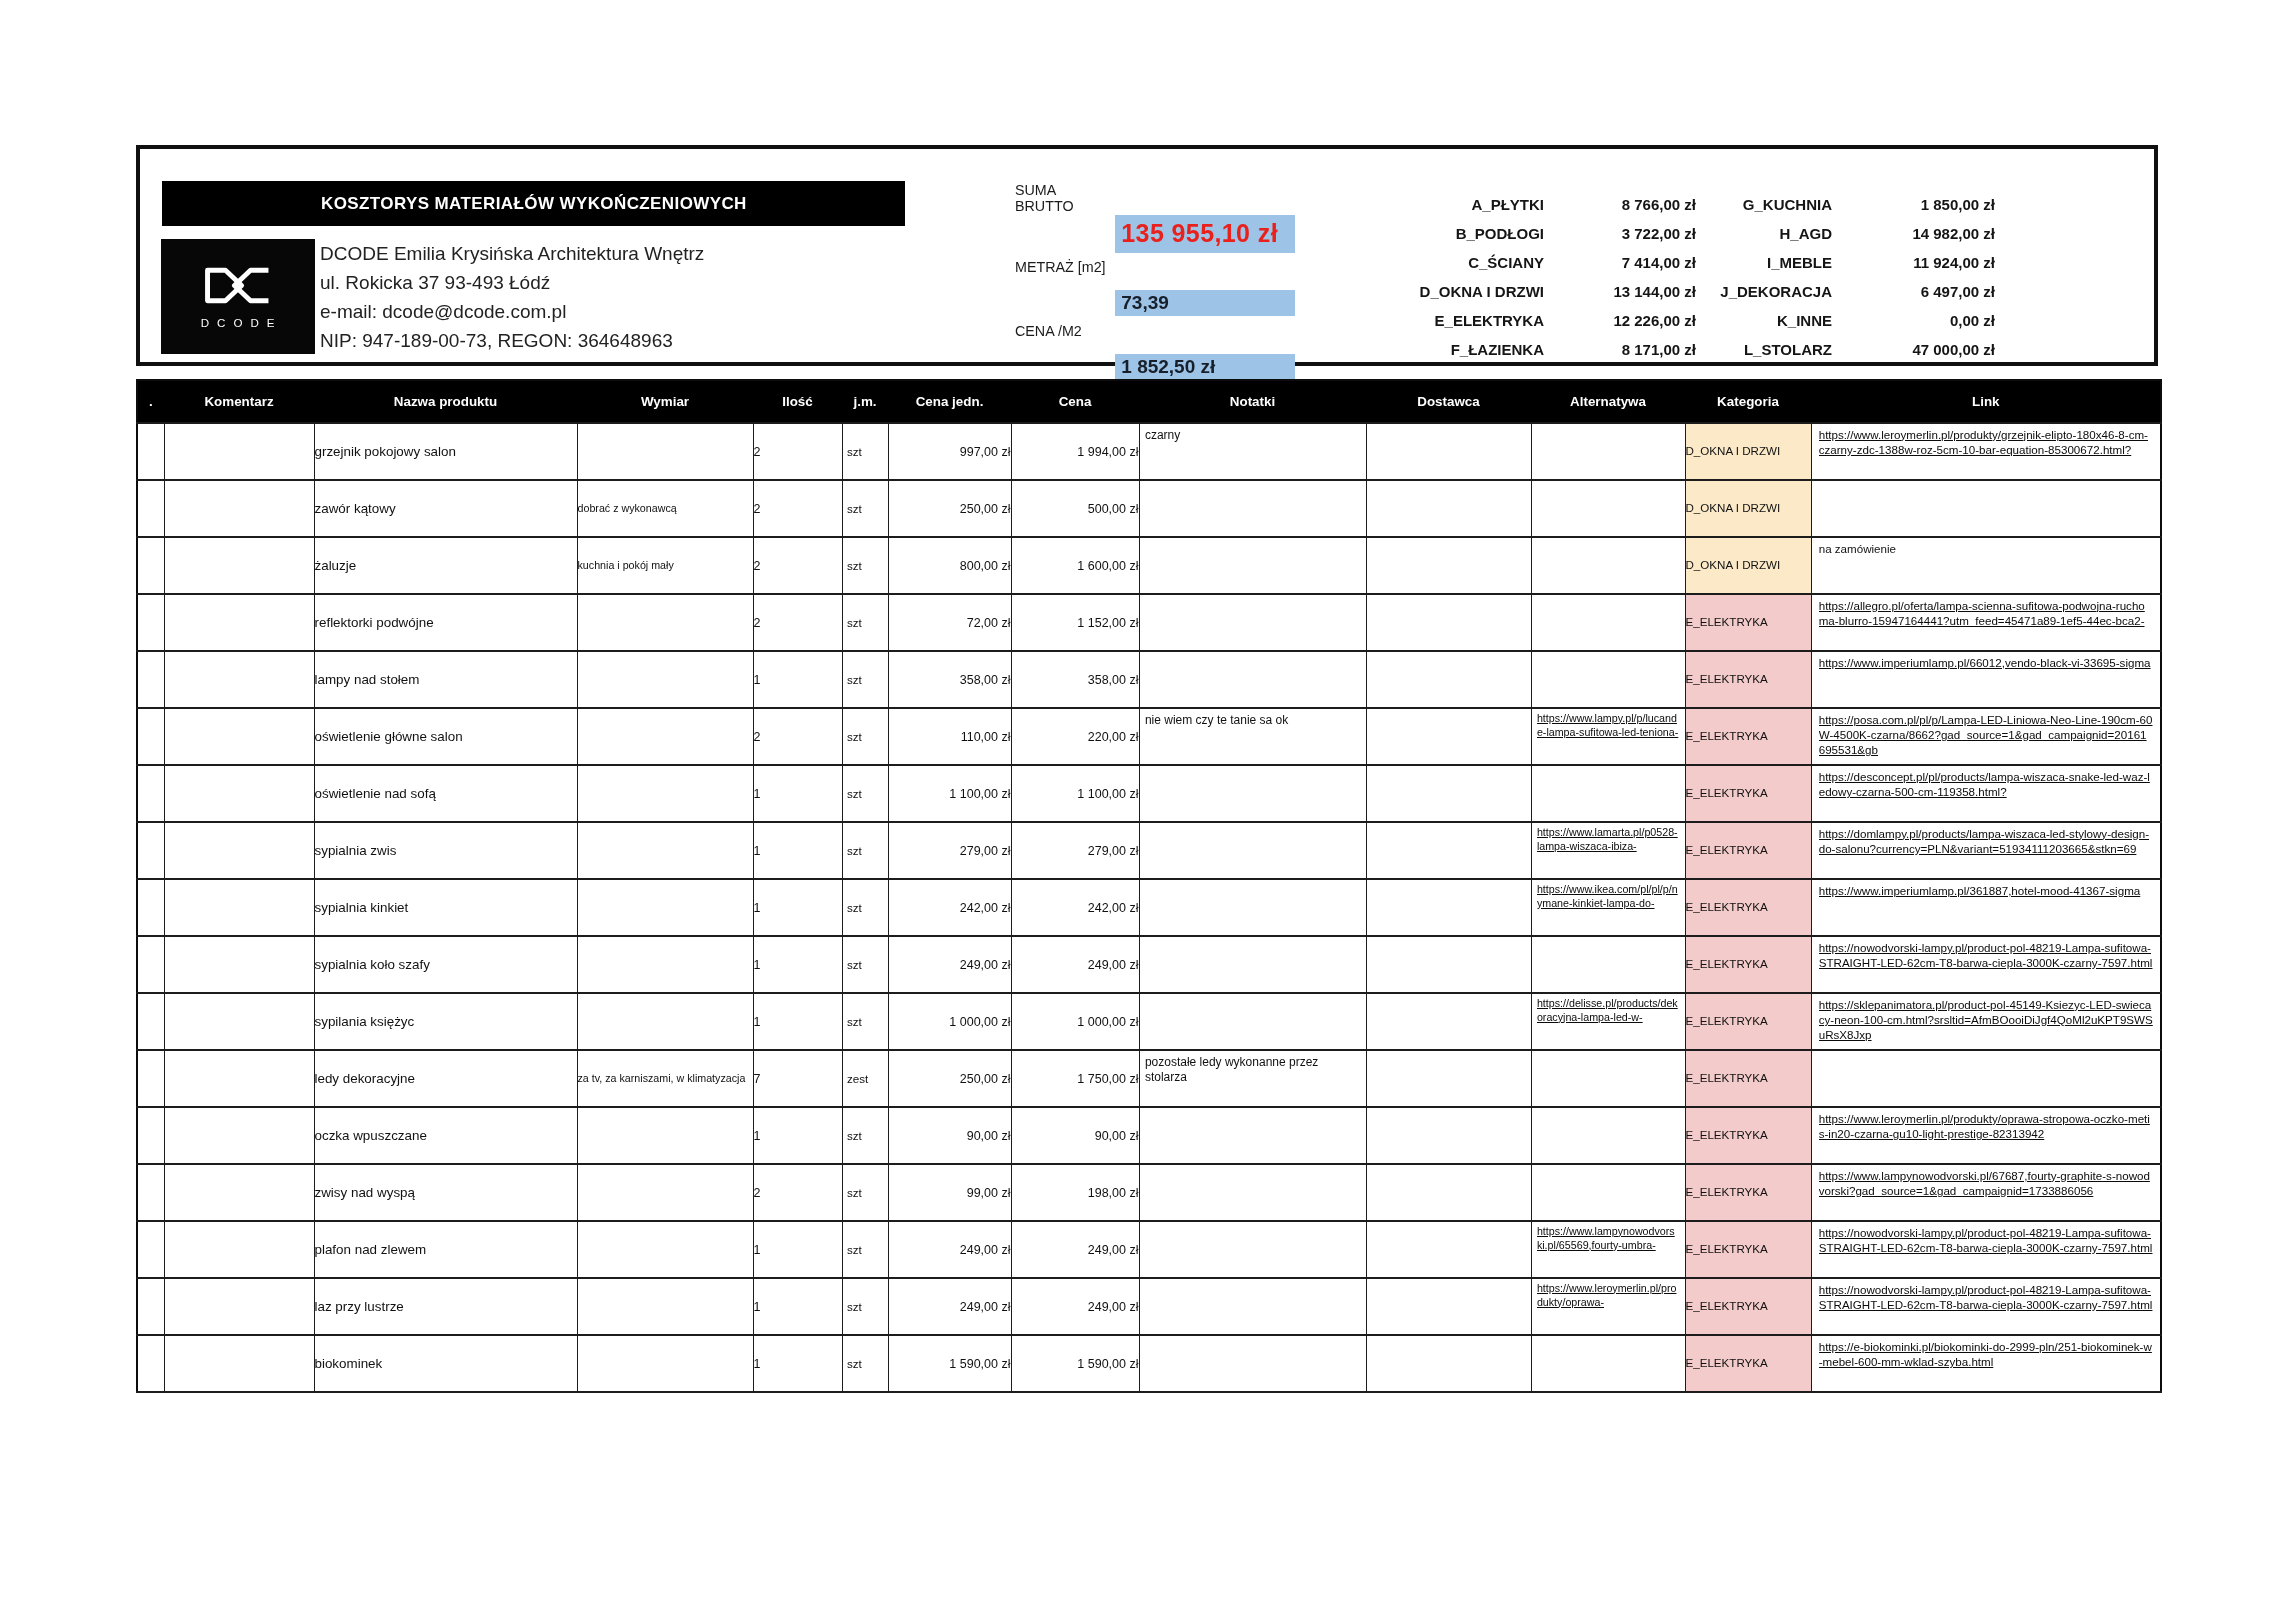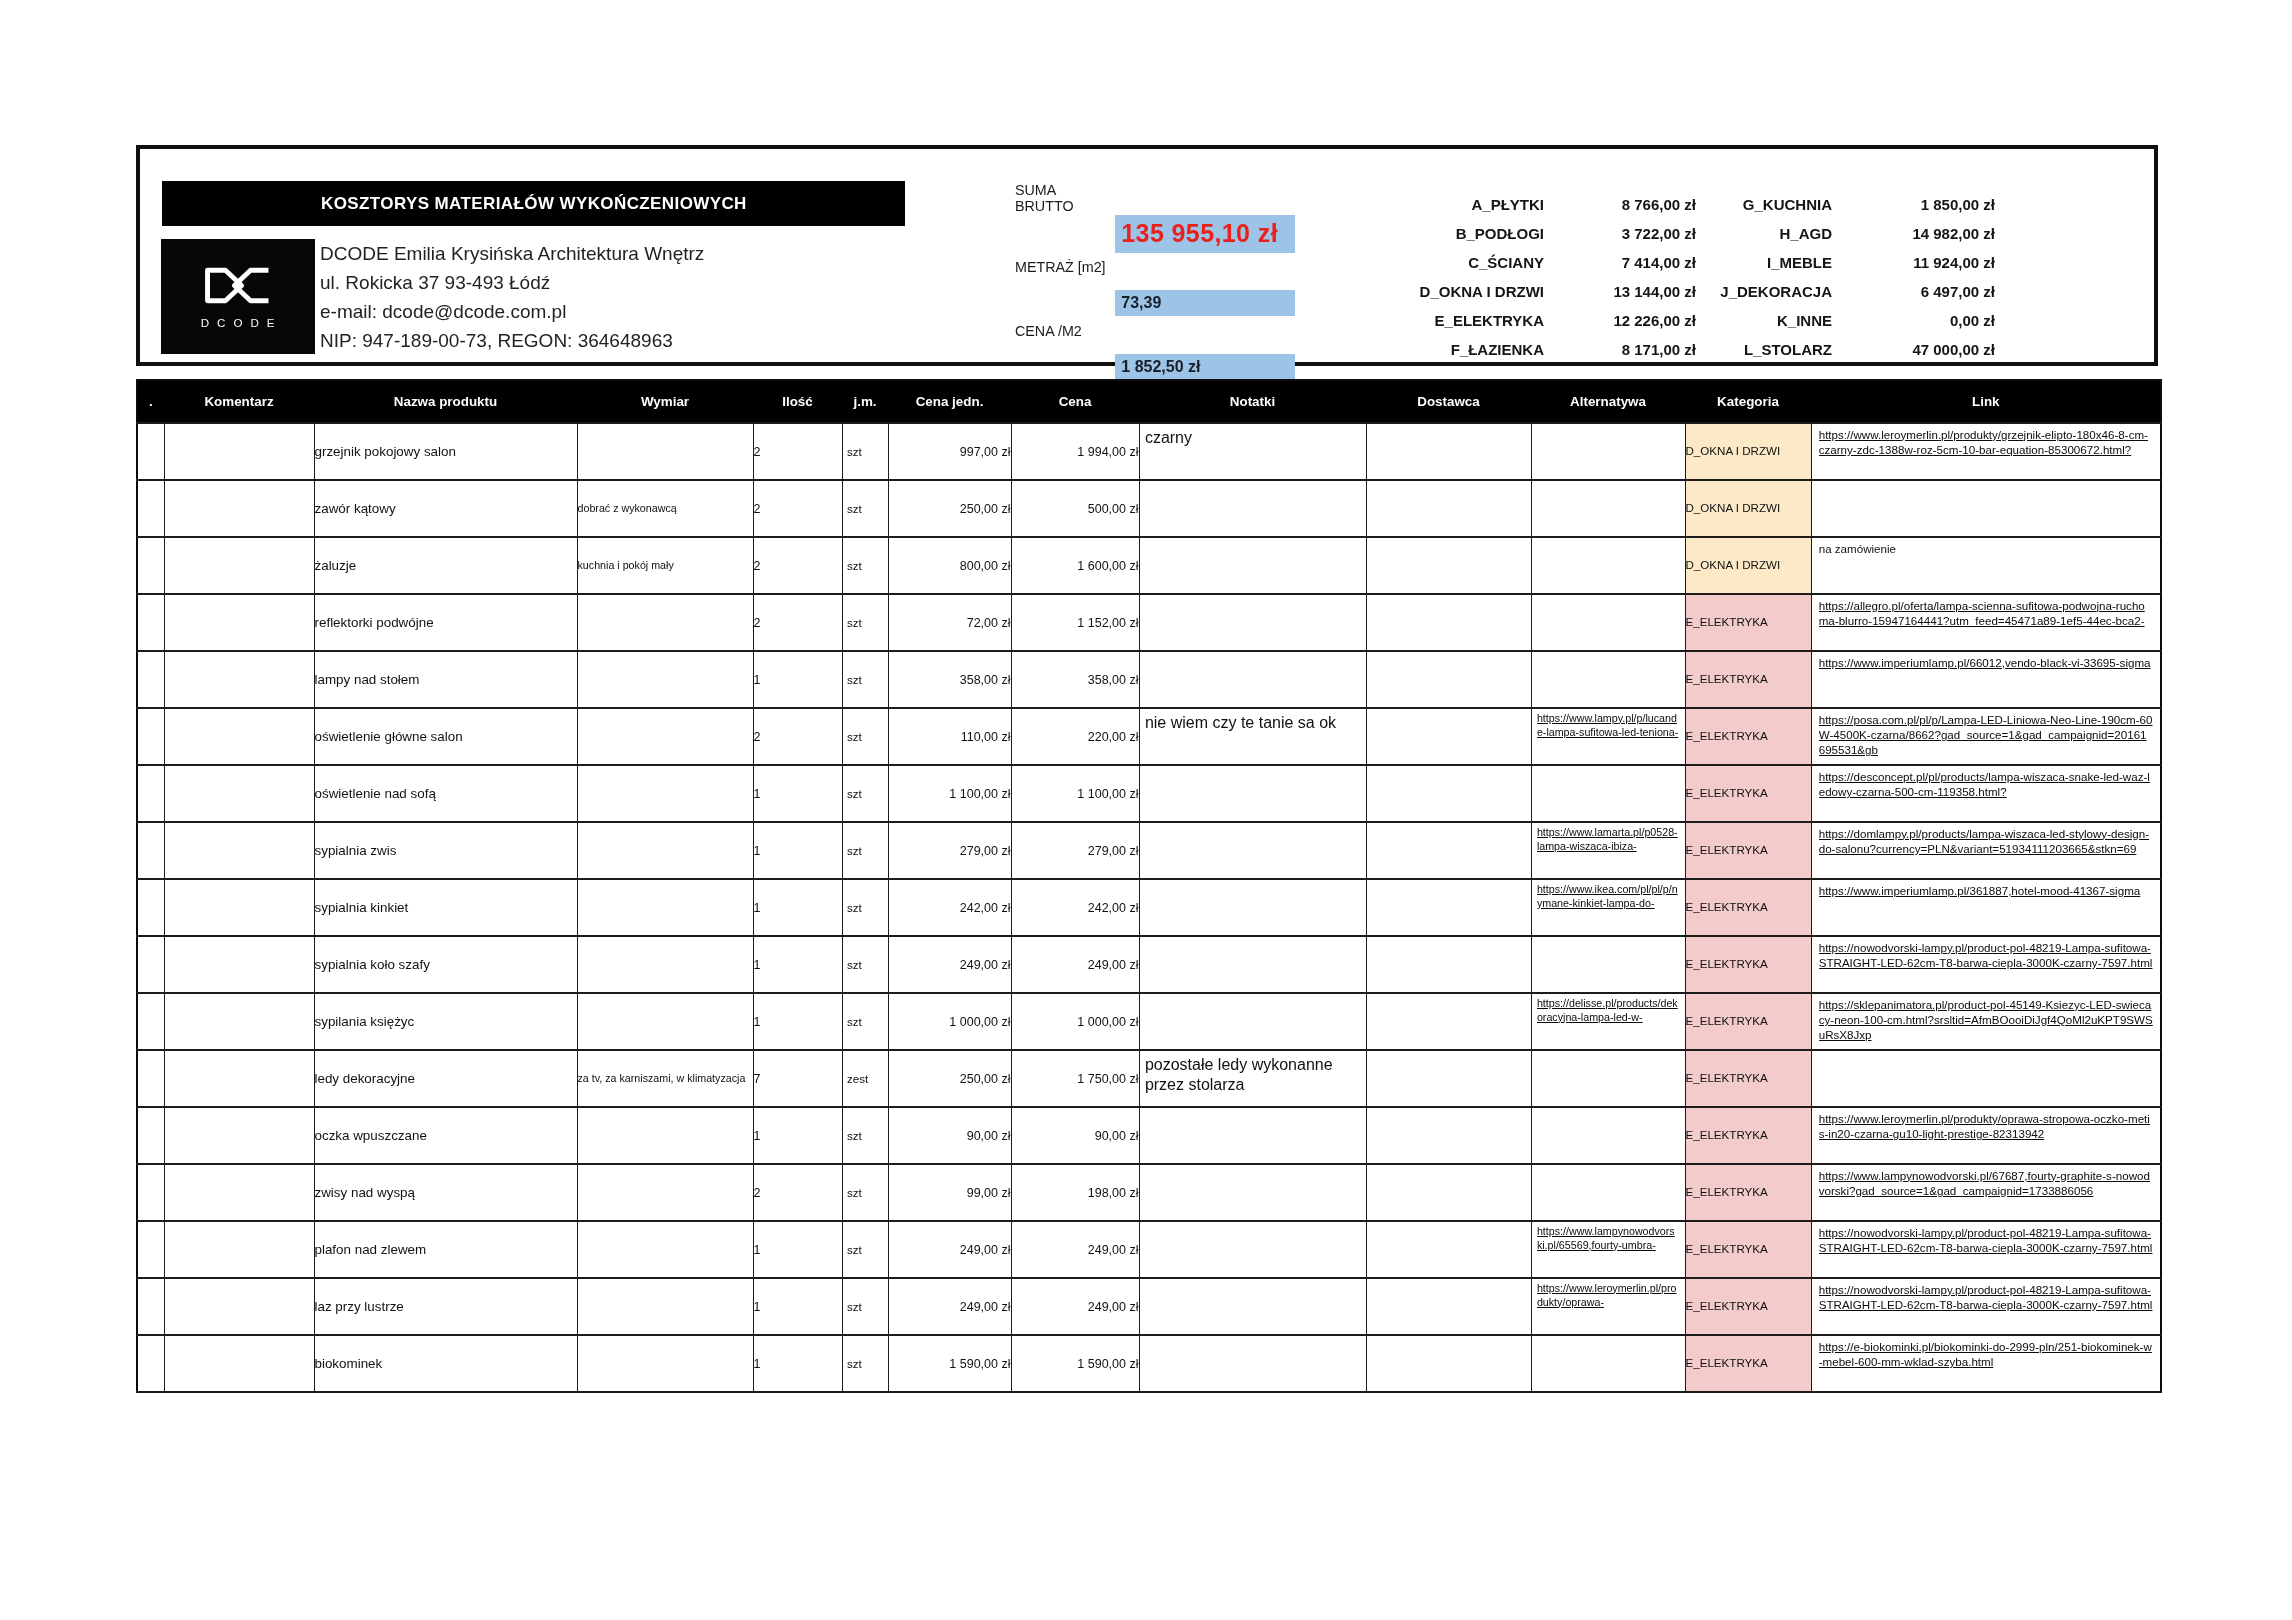--- a/index.html
+++ b/index.html
@@ -13,21 +13,21 @@
              color:#fff;display:flex;align-items:center;justify-content:center;
              font-size:17px;font-weight:bold;letter-spacing:0.4px;}
   .logo{position:absolute;left:20.6px;top:90px;width:154px;height:115px;background:#070707;
         display:flex;flex-direction:column;align-items:center;justify-content:center;gap:6.3px;}
   .logo-word{color:#fff;font-size:11.6px;letter-spacing:8px;margin-left:8px;}
   .company{position:absolute;left:180px;top:90px;font-size:19px;line-height:29px;color:#222;white-space:nowrap;}
 
   .summary{position:absolute;left:875px;top:29.6px;display:grid;grid-template-columns:100px 180px;
            grid-row-gap:1.8px;align-items:stretch;}
   .sum-label{font-size:14.3px;color:#1b1b1b;display:flex;align-items:center;}
-  .sum-value{display:flex;align-items:center;padding:0 6.3px;font-weight:bold;font-size:16px;color:#17202a;}
+  .sum-value{display:flex;align-items:center;padding:0 6.3px;font-weight:bold;font-size:19px;color:#17202a;}
   .sum-value.blue{background:var(--blue);margin-top:36px;}
   .sum-value.main{font-size:25px;font-weight:800;color:var(--red);letter-spacing:0.4px;}
   .row-h-lg{height:38px;} .row-h{height:26px;}
   .faint{color:#999;font-weight:normal;font-size:11.6px;}
 
   .cats{position:absolute;left:1214px;top:41px;display:grid;
         grid-template-columns:190px 152px 136px 163px;grid-auto-rows:29px;
         align-items:center;font-size:15px;font-weight:600;color:#151515;}
   .cats div{white-space:nowrap;text-align:right;}
 
@@ -41,21 +41,21 @@
   table.cost tr.datarow{height:57px;}
   .clip{max-height:54px;overflow:hidden;}
   .pad{padding:1.8px 6.3px;}
   .c-name{font-size:13.4px;vertical-align:middle;}
   .c-kom,.c-dot{vertical-align:middle;}
   .c-wym{font-size:10.7px;vertical-align:middle;line-height:1.25;}
   .c-il{font-size:12.5px;vertical-align:middle;}
   .c-jm{font-size:11.6px;vertical-align:middle;}
   .c-cj,.c-c{font-size:12.5px;text-align:right;vertical-align:middle;white-space:nowrap;}
   .c-c{background:var(--blue);margin-left:40px;}
-  .c-not{font-size:16px;vertical-align:top;line-height:1.3;margin-top:39px;}
+  .c-not{font-size:12px;vertical-align:top;line-height:1.3;margin-top:39px;}
   .c-dos{vertical-align:top;}
   .c-alt{font-size:10.7px;vertical-align:top;line-height:1.3;word-break:break-all;}
   .c-kat{font-size:11.6px;vertical-align:middle;line-height:1.25;}
   .c-link{font-size:11.6px;vertical-align:top;line-height:1.32;word-break:break-all;}
   .lnk{text-decoration:underline;color:#0b0b0b;}
 </style>
 </head>
 <body>
 
 <div class="page">

